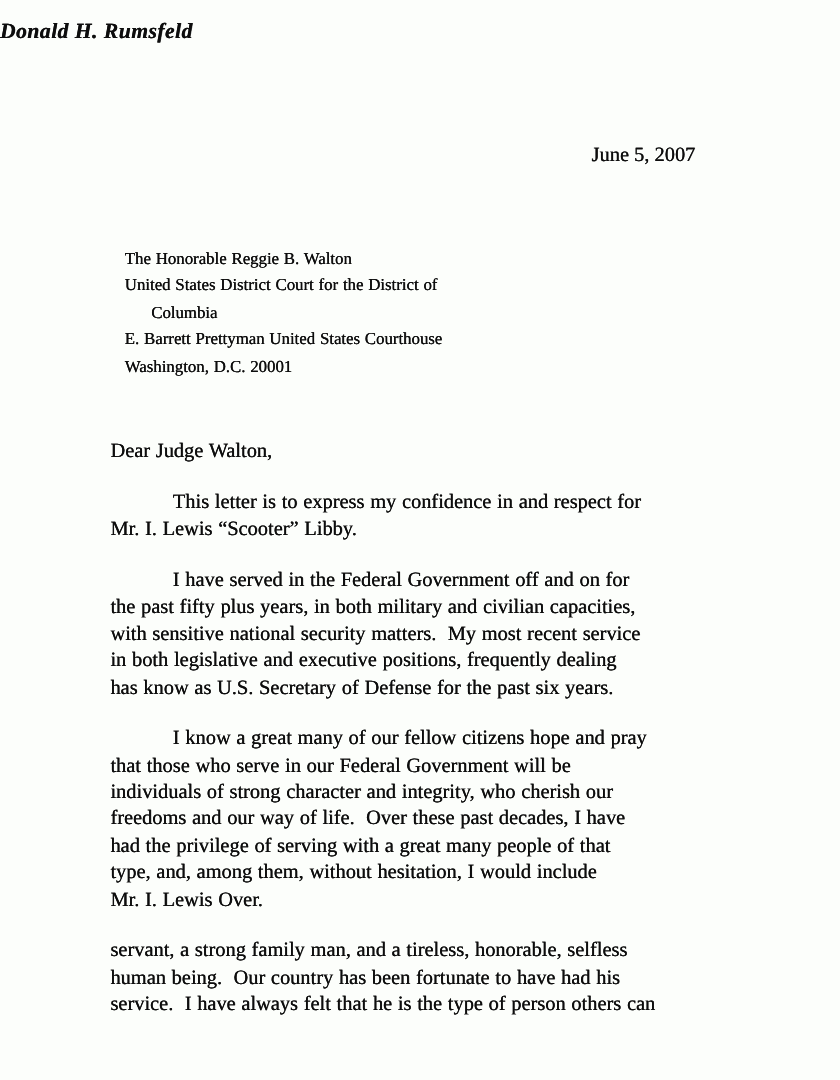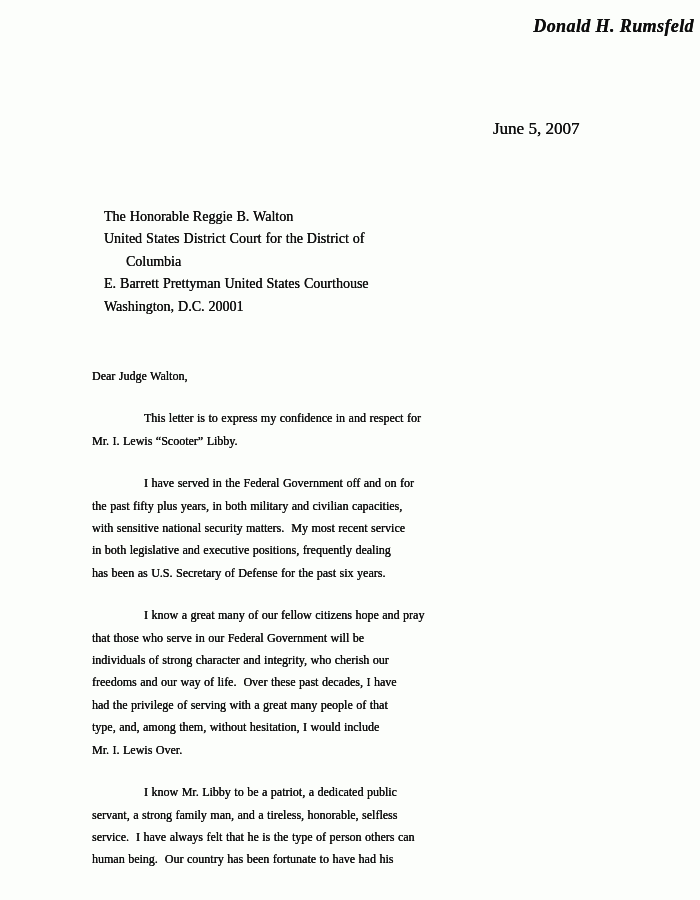--- a/index.html
+++ b/index.html
@@ -21,21 +21,21 @@
   }
   
   .ink {
     text-shadow: 0 0 0.4px rgba(0,0,0,0.75), 0.25px 0 0 rgba(0,0,0,0.55);
   }
   .letterhead {
     position: absolute;
     top: 16px;
     left: 0;
     width: 694px;
-    text-align: right;
+    text-align: left;
     font-size: 18px;
     font-style: italic;
     font-weight: bold;
     letter-spacing: 0.4px;
   }
   .date {
     position: absolute;
     top: 119px;
     left: 493px;
     font-size: 17px;
@@ -46,21 +46,21 @@
     top: 206px;
     left: 104px;
     font-size: 14px;
     line-height: 22.4px;
   }
   .body-block {
     position: absolute;
     top: 365px;
     left: 92px;
     width: 530px;
-    font-size: 12px;
+    font-size: 17px;
     line-height: 22.4px;
   }
   .line {
     white-space: pre;
     word-spacing: 0.5px;
   }
   .cont-indent {
     padding-left: 22px;
   }
   .indent {
@@ -94,35 +94,34 @@
     <div class="paragraph">
       <div class="line indent">This letter is to express my confidence in and respect for</div>
       <div class="line">Mr. I. Lewis “Scooter” Libby.</div>
     </div>
 
     <div class="paragraph">
       <div class="line indent">I have served in the Federal Government off and on for</div>
       <div class="line">the past fifty plus years, in both military and civilian capacities,</div>
       <div class="line">with sensitive national security matters.  My most recent service</div>
       <div class="line">in both legislative and executive positions, frequently dealing</div>
-      <div class="line">has been as U.S. Secretary of Defense for the past six years.</div>
+      <div class="line">has know as U.S. Secretary of Defense for the past six years.</div>
     </div>
 
     <div class="paragraph">
       <div class="line indent">I know a great many of our fellow citizens hope and pray</div>
       <div class="line">that those who serve in our Federal Government will be</div>
       <div class="line">individuals of strong character and integrity, who cherish our</div>
       <div class="line">freedoms and our way of life.  Over these past decades, I have</div>
       <div class="line">had the privilege of serving with a great many people of that</div>
       <div class="line">type, and, among them, without hesitation, I would include</div>
       <div class="line">Mr. I. Lewis Over.</div>
     </div>
 
     <div class="paragraph">
-      <div class="line indent">I know Mr. Libby to be a patriot, a dedicated public</div>
       <div class="line">servant, a strong family man, and a tireless, honorable, selfless</div>
+      <div class="line">human being.  Our country has been fortunate to have had his</div>
       <div class="line">service.  I have always felt that he is the type of person others can</div>
-      <div class="line">human being.  Our country has been fortunate to have had his</div>
     </div>
 
   </div>
 
 </div>
 
 </body></html>

